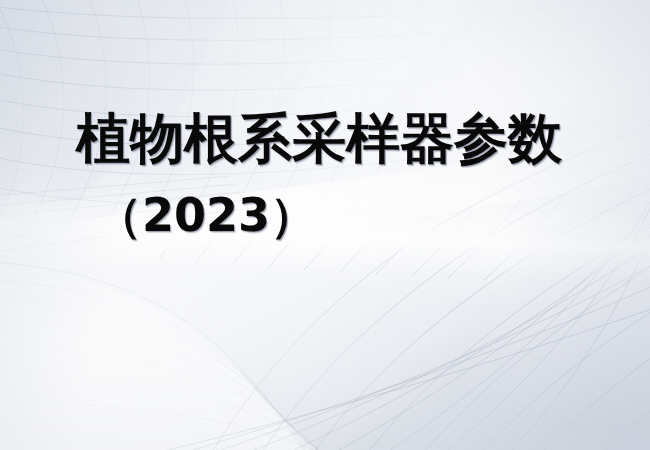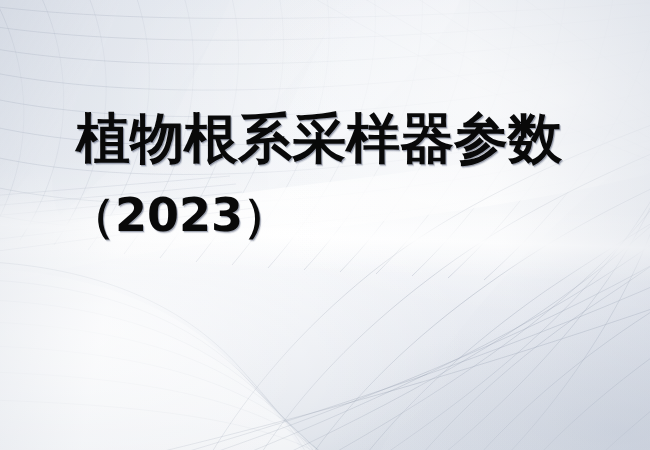--- a/index.html
+++ b/index.html
@@ -101,21 +101,21 @@
        1px 1px 0 rgba(30,40,70,0.30),
        1.5px 1.5px 1px rgba(60,70,100,0.20);
   }
 
   #title-line-main {
     padding-left: 76px;
     font-size: 54px;
   }
 
   #title-line-year {
-    padding-left: 69px;
+    padding-left: 96px;
     margin-top: 26px;
     font-size: 46px;
   }
 </style>
 </head>
 <body>
 
 <div id="slide">
 
   <div class="bg-layer bg-base"></div>

